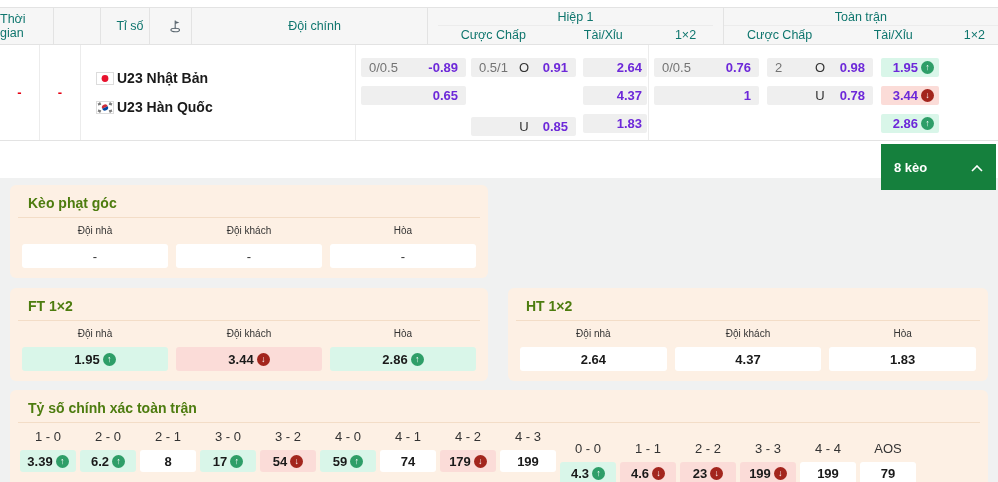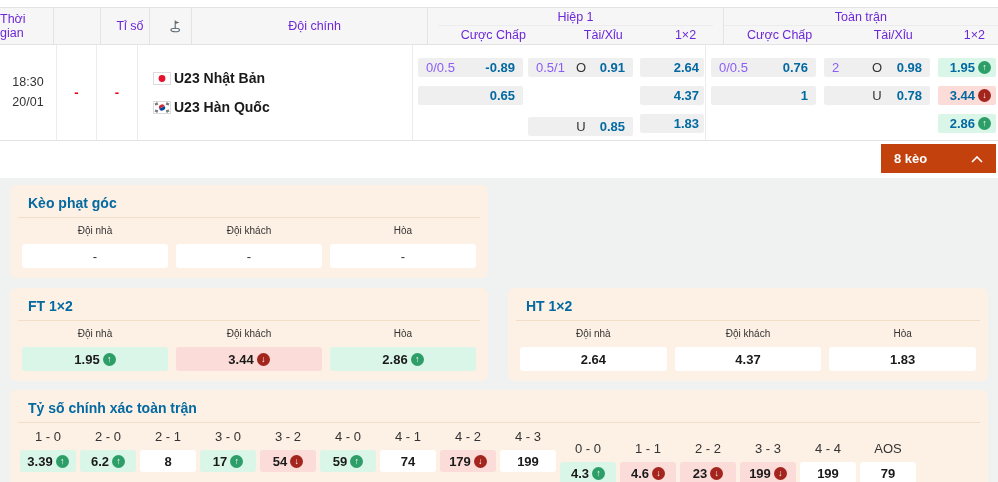--- a/index.html
+++ b/index.html
@@ -6,21 +6,21 @@
   body {
     width: 998px; height: 482px; overflow: hidden;
     background: #f0f1f1;
     font-family: "Liberation Sans", "DejaVu Sans", sans-serif;
     color: #1a1a1a;
   }
   .top-area { background: #fff; padding-top: 7px; height: 178px; }
 
   
   .mt { border-top: 1px solid #e3e3e3; border-bottom: 1px solid #e3e3e3; background: #fff; }
-  .mt-head { display: flex; height: 37px; background: #f6f6f6; border-bottom: 1px solid #e3e3e3; font-size: 12.5px; color: #6d28d9; gap: 10px; }
+  .mt-head { display: flex; height: 37px; background: #f6f6f6; border-bottom: 1px solid #e3e3e3; font-size: 12.5px; color: #0f766e; gap: 10px; }
   .hc { display: flex; align-items: center; justify-content: center; border-right: 1px solid #e3e3e3; }
   .c-time { width: 57px; } .c-live { width: 40px; } .c-score { width: 41px; } .c-flag { width: 34px; }
   .c-team { width: 241px; }
   .hblock { display: flex; flex-direction: column; }
   .b-h1 { width: 292px; } .b-ft { width: 293px; border-left: 1px solid #e3e3e3; }
   .hb-title { height: 18px; display: flex; align-items: center; justify-content: center; border-bottom: 1px solid #ececec; }
   .hb-subs { flex: 1; display: flex; align-items: center; text-align: center; }
   .b-h1 .s1 { width: 110px; } .b-h1 .s2 { width: 110px; } .b-h1 .s3 { flex: 1; }
   .b-ft .s1 { width: 112px; } .b-ft .s2 { width: 115px; } .b-ft .s3 { flex: 1; }
 
@@ -33,41 +33,41 @@
   .team { display: flex; align-items: center; gap: 3px; }
   .team-name { font-size: 14px; font-weight: 600; color: #1a1a1a; }
   .flag { display: inline-flex; }
 
   .odds { position: relative; }
   .o-h1 { width: 292px; } .o-ft { width: 293px; border-left: 1px solid #ececec; }
   .ocol { position: absolute; top: 13px; display: flex; flex-direction: column; gap: 9px; }
   .o-h1 .c1 { left: 5px; width: 105px; } .o-h1 .c2 { left: 115px; width: 105px; gap: 40px; } .o-h1 .c3 { left: 227px; width: 64px; }
   .o-ft .c1 { left: 5px; width: 105px; } .o-ft .c2 { left: 118px; width: 106px; } .o-ft .c3 { left: 232px; width: 58px; }
   .ocell { height: 19px; background: #efefef; border-radius: 2px; display: flex; align-items: center; padding: 0 8px; font-size: 13px; cursor: pointer; }
-  .ocell .line { color: #8b5cf6; width: 38px; }
+  .ocell .line { color: #737373; width: 38px; }
   .ocell .lbl { width: 14px; text-align: center; color: #333; }
-  .ocell .val { margin-left: auto; font-weight: 700; color: #0369a1; }
+  .ocell .val { margin-left: auto; font-weight: 700; color: #6d28d9; }
   .ocell.xr { justify-content: flex-end; padding: 0 5px 0 8px; }
 
   
   .t-up { background: #d9f6e9 !important; }
   .t-down { background: #fbdcd8 !important; }
   .t-flat { background: #fff !important; }
   .tr { width: 13px; height: 13px; border-radius: 50%; margin-left: 3px; display: inline-flex; align-items: center; justify-content: center; color: #fff; font-size: 9px; font-weight: 700; line-height: 1; flex: none; }
   .t-up .tr { background: #2e9e68; } .t-up .tr::before { content: "↑"; }
   .t-down .tr { background: #a3251d; } .t-down .tr::before { content: "↓"; }
 
   
   .expand-row { height: 36px; background: #fff; position: relative; }
-  .expand-btn { position: absolute; right: 2px; top: 3px; width: 115px; height: 29px; background: #c2410c; border: none; color: #fff; font-family: inherit; font-size: 13px; font-weight: 700; display: flex; align-items: center; justify-content: space-between; padding: 0 13px; cursor: pointer; }
+  .expand-btn { position: absolute; right: 2px; top: 3px; width: 115px; height: 46px; background: #15803d; border: none; color: #fff; font-family: inherit; font-size: 13px; font-weight: 700; display: flex; align-items: center; justify-content: space-between; padding: 0 13px; cursor: pointer; }
 
   
   .sections { padding: 7px 10px; }
   .sec { background: #fdf0e4; border-radius: 6px; padding: 8px 8px 10px; }
-  .sec-title { font-size: 14px; font-weight: 700; color: #0369a1; padding: 2px 0 6px 10px; border-bottom: 1px solid #f3ddc7; }
+  .sec-title { font-size: 14px; font-weight: 700; color: #4d7c0f; padding: 2px 0 6px 10px; border-bottom: 1px solid #f3ddc7; }
   .row2 { display: flex; gap: 20px; margin-top: 10px; }
   .sec-half { width: 478px; } .row2 .sec:last-child { width: 480px; }
   .sec-cols { display: flex; margin-top: 7px; }
   .sec-col { flex: 1; text-align: center; }
   .sec-colhead { font-size: 10px; color: #333; margin-bottom: 8px; }
   .sec-cell { margin: 0 4px; height: 24px; border-radius: 3px; background: #fff; display: flex; align-items: center; justify-content: center; font-size: 13px; font-weight: 700; cursor: pointer; }
   .sec-cell.muted { font-weight: 400; color: #333; }
 
   .sec-full { margin-top: 9px; }
   .cs-row { display: flex; gap: 4px; margin-top: 6px; padding-left: 2px; align-items: flex-start; }
@@ -105,24 +105,20 @@
         <div class="hb-title">Toàn trận</div>
         <div class="hb-subs">
           <span class="s1">Cược Chấp</span>
           <span class="s2">Tài/Xỉu</span>
           <span class="s3">1×2</span>
         </div>
       </div>
     </div>
 
     <div class="mt-row">
-      <div class="rc rt-time">
-        <div>18:30</div>
-        <div>20/01</div>
-      </div>
       <div class="rc rt-live">
         <span class="red-dash">-</span>
       </div>
       <div class="rc rt-score">
         <span class="red-dash">-</span>
       </div>
       <div class="rt-teamcell">
         <div class="team">
           <span class="flag">
             <svg viewBox="0 0 18 13" width="18" height="13">

